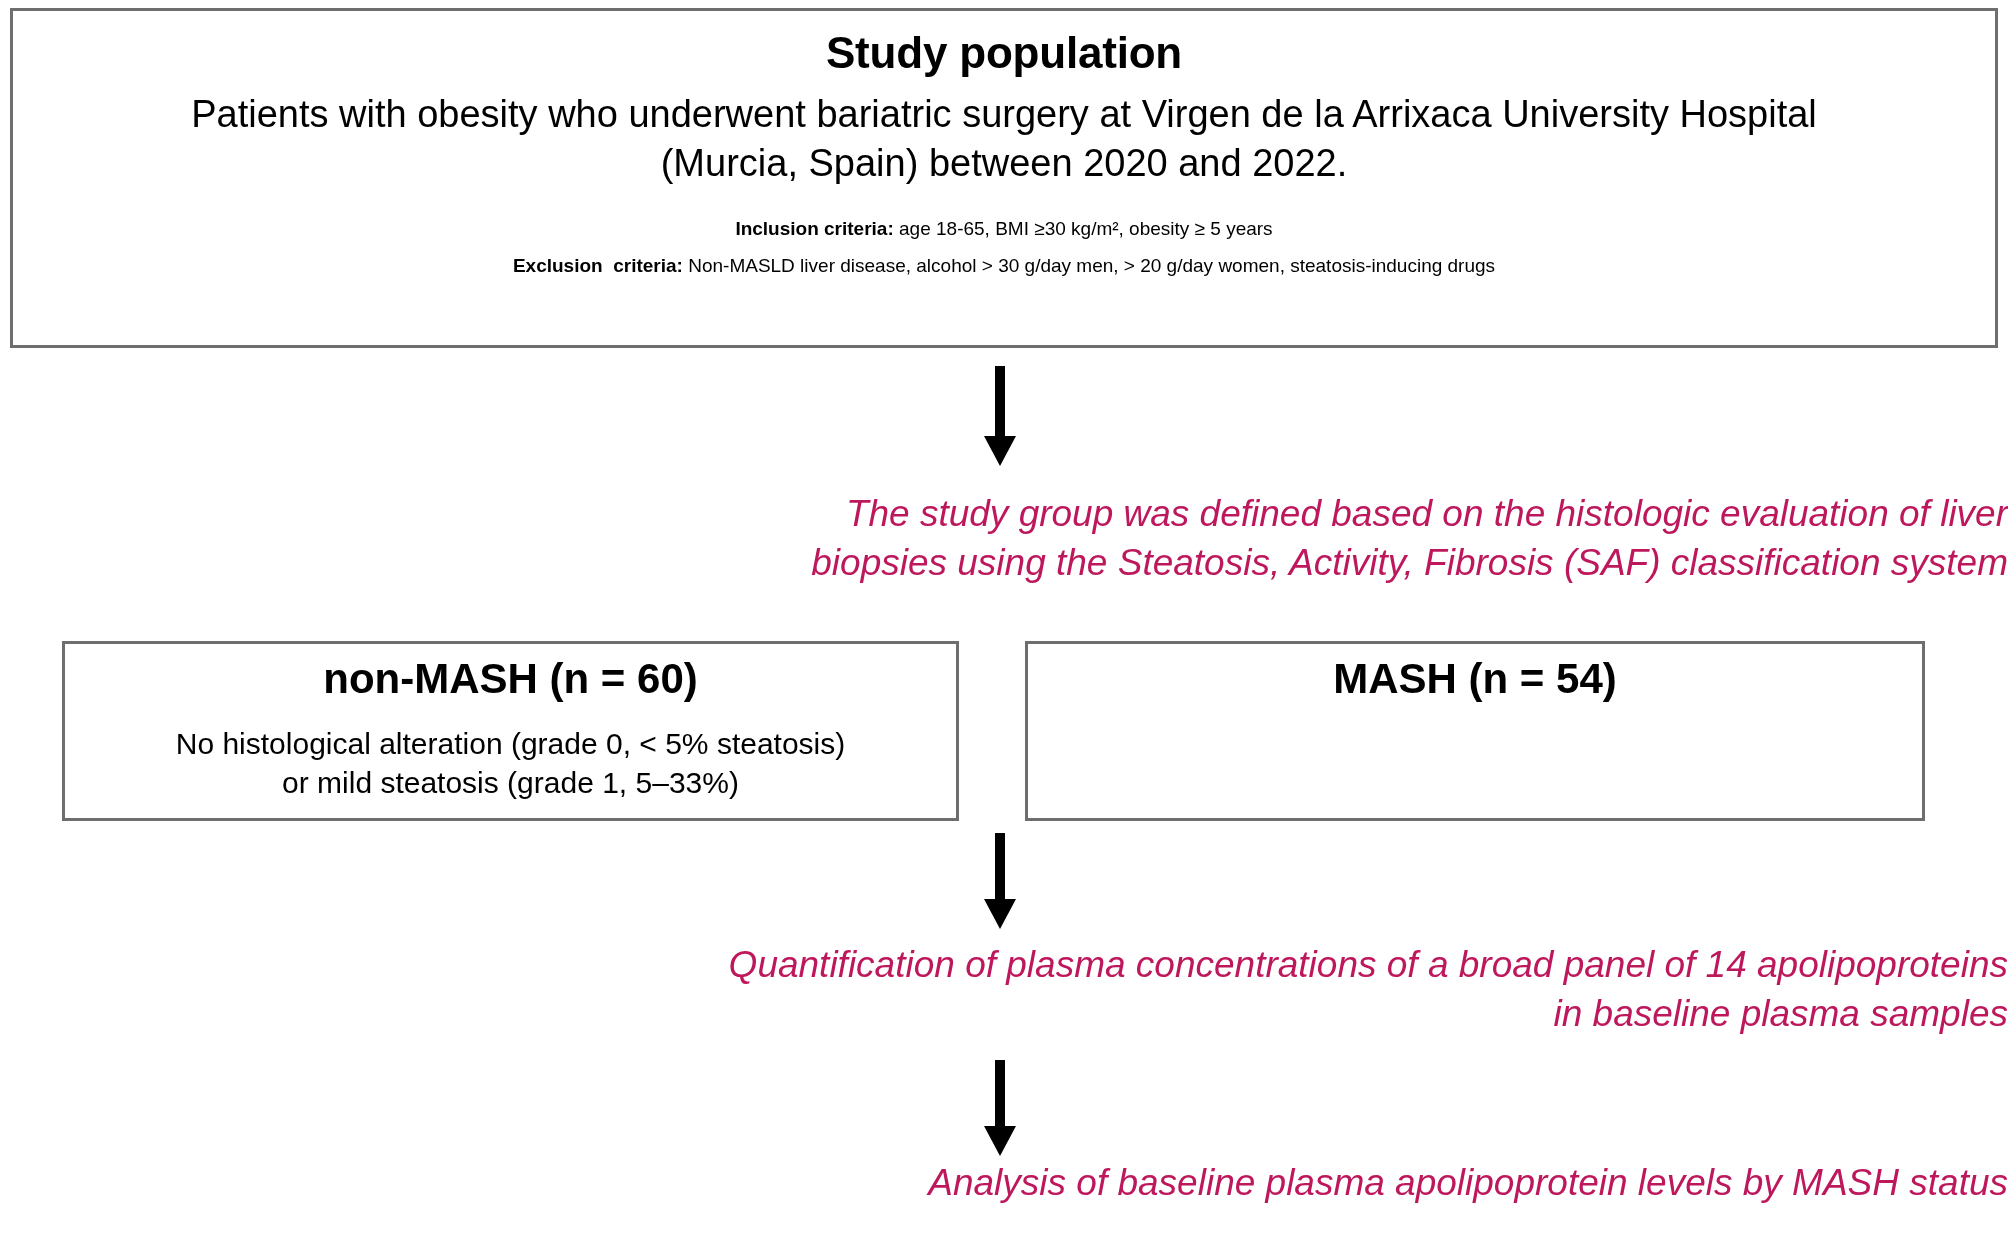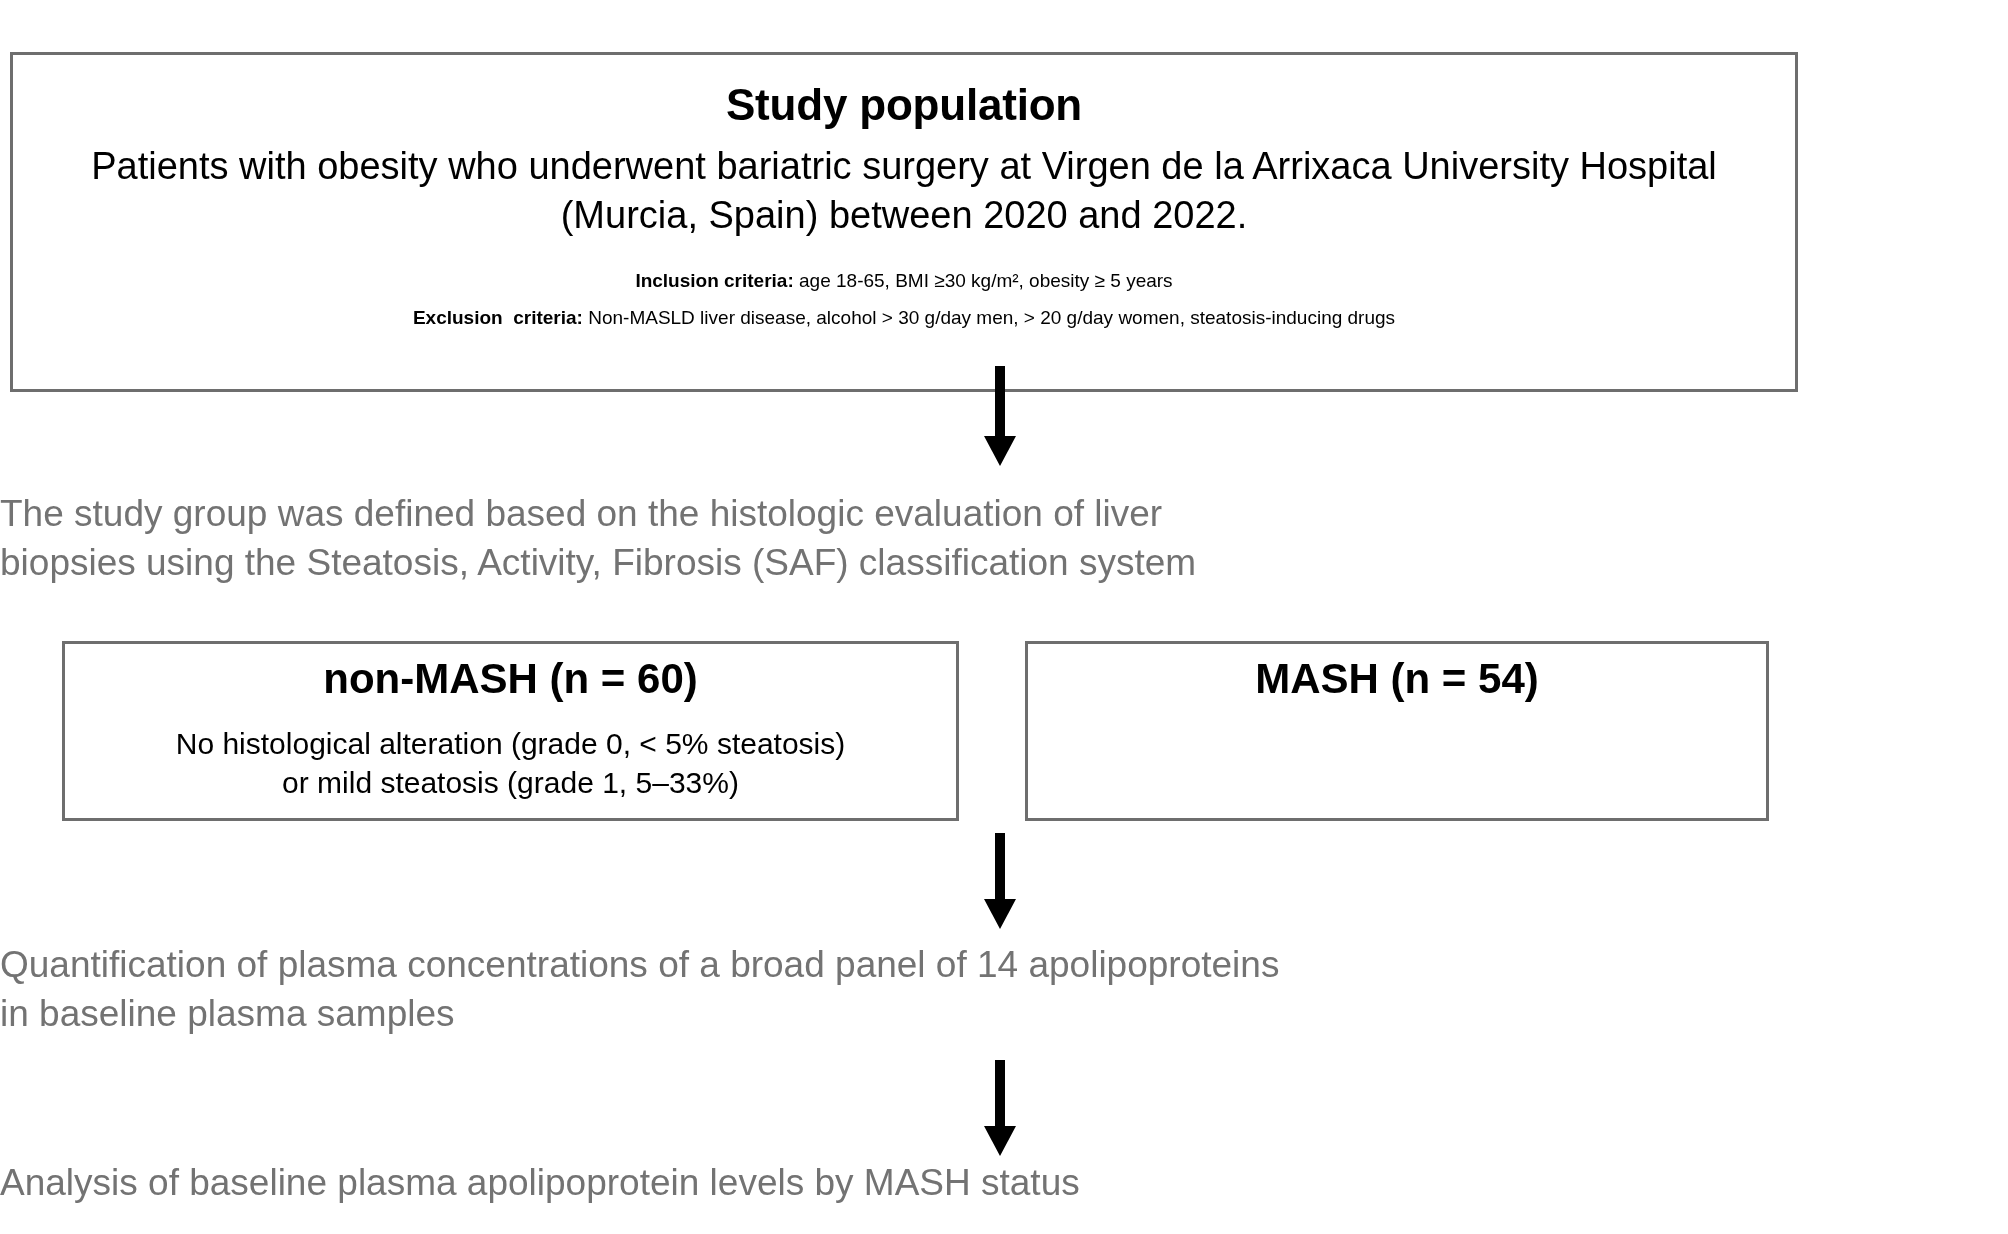--- a/index.html
+++ b/index.html
@@ -25,36 +25,35 @@
     box-sizing: border-box;
     border: 3px solid #6e6e6e;
     background: #ffffff;
     display: flex;
     flex-direction: column;
     align-items: center;
   }
   #study-population-box {
     left: 10px;
     top: 8px;
-    width: 1788px;
+    width: 1988px;
     height: 340px;
-    padding-top: 22px;
-    margin-top: 44px;
+    padding-top: 14px;
   }
   #non-mash-box {
     left: 62px;
     top: 641px;
     width: 897px;
     height: 180px;
     padding-top: 10px;
   }
   #mash-box {
     left: 1025px;
     top: 641px;
-    width: 744px;
+    width: 900px;
     height: 180px;
     padding-top: 10px;
   }
 
   
   .box-title {
     font-size: 44px;
     font-weight: bold;
     line-height: 1.25;
     text-align: center;
@@ -89,25 +88,26 @@
     font-size: 30px;
     line-height: 1.3;
     text-align: center;
     white-space: pre-line;
     margin-top: 20px;
   }
 
   .free-text {
     position: absolute;
     width: 100%;
-    text-align: left;
+    text-align: right;
     font-size: 37px;
     line-height: 1.33;
     white-space: pre-line;
-    color: #737373;
+    color: #be185d;
+    font-style: italic;
   }
   #saf-text   { top: 489px; }
   #quant-text { top: 940px; }
   #final-text { top: 1158px; }
 
   
   .arrow {
     position: absolute;
     left: 995px;
     width: 10px;

